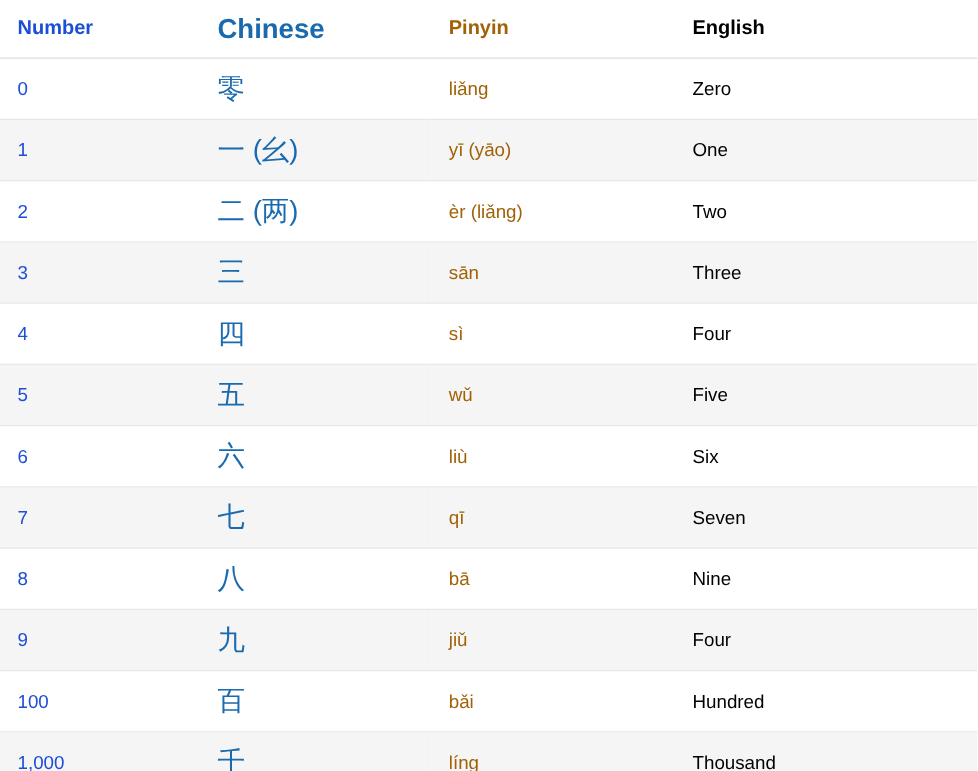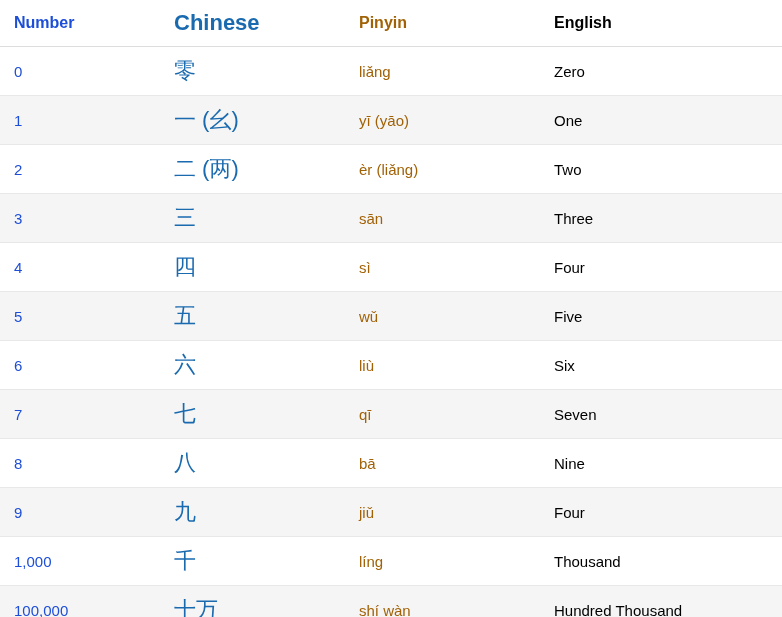--- a/index.html
+++ b/index.html
@@ -140,20 +140,26 @@
         <td class="col-pinyin">bā</td>
         <td class="col-english">Nine</td>
       </tr>
       <tr>
         <td class="col-number">9</td>
         <td class="col-chinese">九</td>
         <td class="col-pinyin">jiǔ</td>
         <td class="col-english">Four</td>
       </tr>
       <tr>
+        <td class="col-number">100</td>
+        <td class="col-chinese">百</td>
+        <td class="col-pinyin">bǎi</td>
+        <td class="col-english">Hundred</td>
+      </tr>
+      <tr>
         <td class="col-number">1,000</td>
         <td class="col-chinese">千</td>
         <td class="col-pinyin">líng</td>
         <td class="col-english">Thousand</td>
       </tr>
       <tr>
         <td class="col-number">100,000</td>
         <td class="col-chinese">十万</td>
         <td class="col-pinyin">shí wàn</td>
         <td class="col-english">Hundred Thousand</td>

